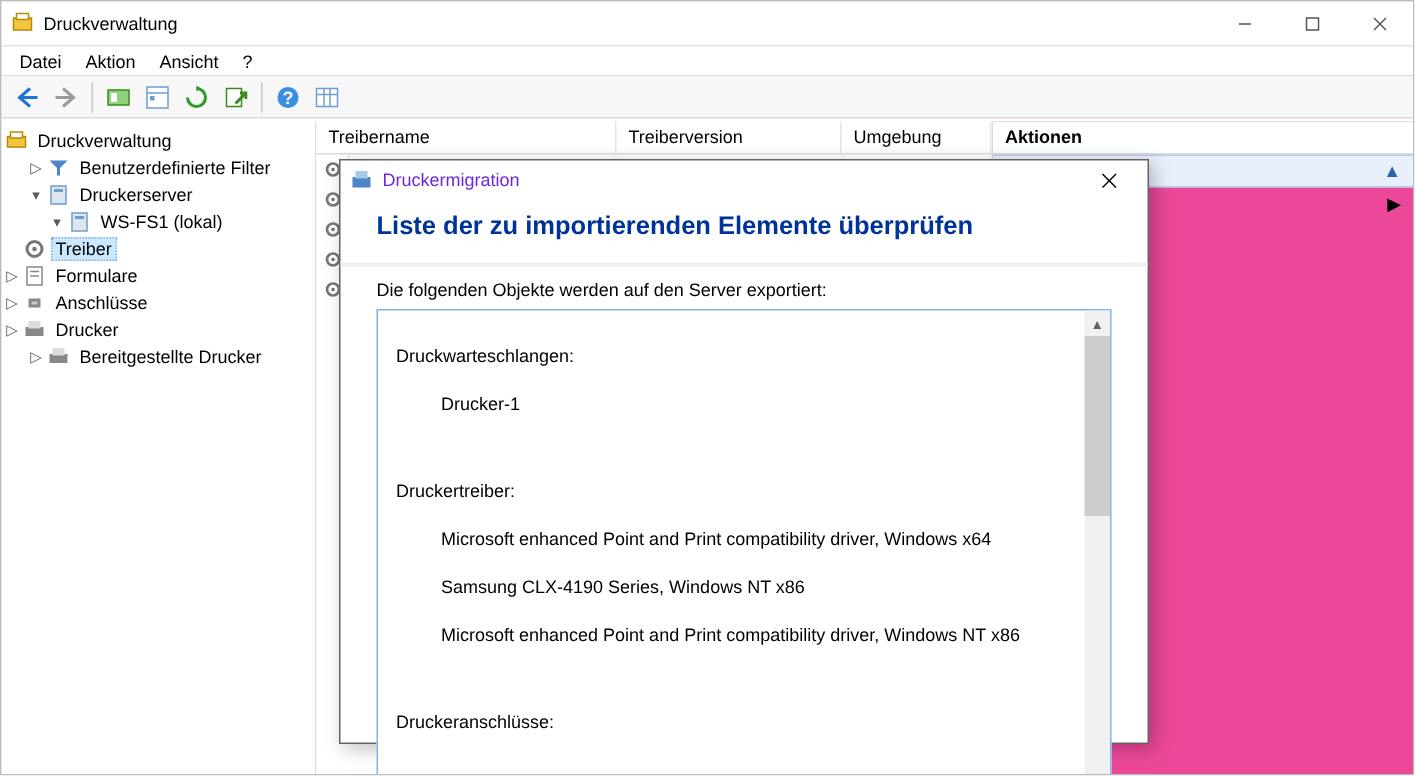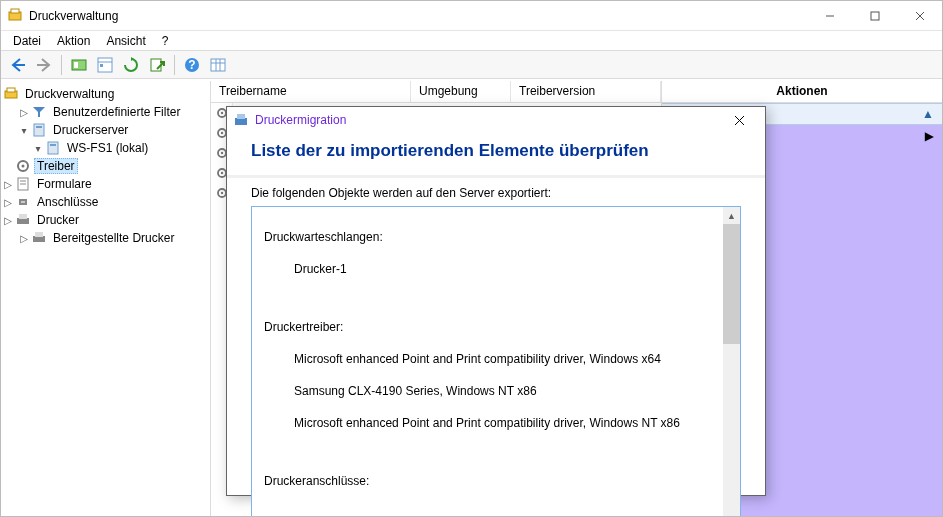--- a/index.html
+++ b/index.html
@@ -28,21 +28,21 @@
   .tree .expander { width: 14px; display: inline-flex; justify-content: center; color:#5a5a5a; font-size:10px;}
   .tree .nicon { width: 16px; height: 16px; display: inline-flex; align-items: center; justify-content: center; margin-right: 3px;}
   .tree .nlabel { padding: 1px 3px; }
   .tree .selected .nlabel { background: #cce8ff; border: 1px dotted #7eb4ea; padding: 0 2px;}
   .indent0 { padding-left: 2px;} .indent1{padding-left:16px;} .indent2{padding-left:30px;} .indent3{}
   .middle { flex:1; border-right:1px solid #dcdcdc; position:relative; background:#fff;}
   .colhdr { height:22px; display:flex; align-items:stretch; border-bottom:1px solid #dcdcdc; background:#fff;}
   .colhdr .col { padding:3px 8px; border-right:1px solid #e5e5e5; color:#000;}
   .gearcol { width:22px; display:flex; flex-direction:column; border-right:1px solid #eaeaea;}
   .gearcol .grow { height:20px; display:flex; align-items:center; justify-content:center;}
-  .right { width:280px; background:#c4b5fd;text-align:center;}
+  .right { width:280px; background:#ec4899;}
   .right .acthdr { height:22px; background:#fff; border-bottom:1px solid #dcdcdc; padding:3px 8px; font-weight:bold;}
   .right .actstrip { background:#e8f0fb; border:1px solid #b7cde4; border-left:none; border-right:none; height:22px; display:flex; align-items:center; justify-content:flex-end; padding:0 8px; color:#2a64a3;}
   .right .actitem { height:22px; display:flex; align-items:center; justify-content:space-between; padding:0 8px;}
   
   .modal {
     position:absolute; left:225px; top:105px; width:540px; height:390px;
     background:#fff; border:1px solid #646464; box-shadow: 3px 3px 12px rgba(0,0,0,0.25);
     display:flex; flex-direction:column;
   }
   .modal .mtitle { height:28px; display:flex; align-items:center; padding:0 6px; }
@@ -251,22 +251,22 @@
               <rect x="4" y="2" width="8" height="5" fill="#ddd"></rect>
             </svg>
           </span>
         <span class="nlabel">Bereitgestellte Drucker</span>
       </div>
     </div>
 
     <div class="middle">
       <div class="colhdr">
         <div class="col" style="width:200px">Treibername</div>
+        <div class="col" style="flex:1">Treiberversion</div>
         <div class="col" style="width:100px">Umgebung</div>
-        <div class="col" style="flex:1">Treiberversion</div>
       </div>
       <div style="display:flex;">
         <div class="gearcol">
           <div class="grow">
               <svg width="14" height="14">
                 <circle cx="7" cy="7" r="4" fill="none" stroke="#777" stroke-width="1.8"></circle>
                 <circle cx="7" cy="7" r="1.2" fill="#777"></circle>
               </svg>
             </div>
           <div class="grow">

